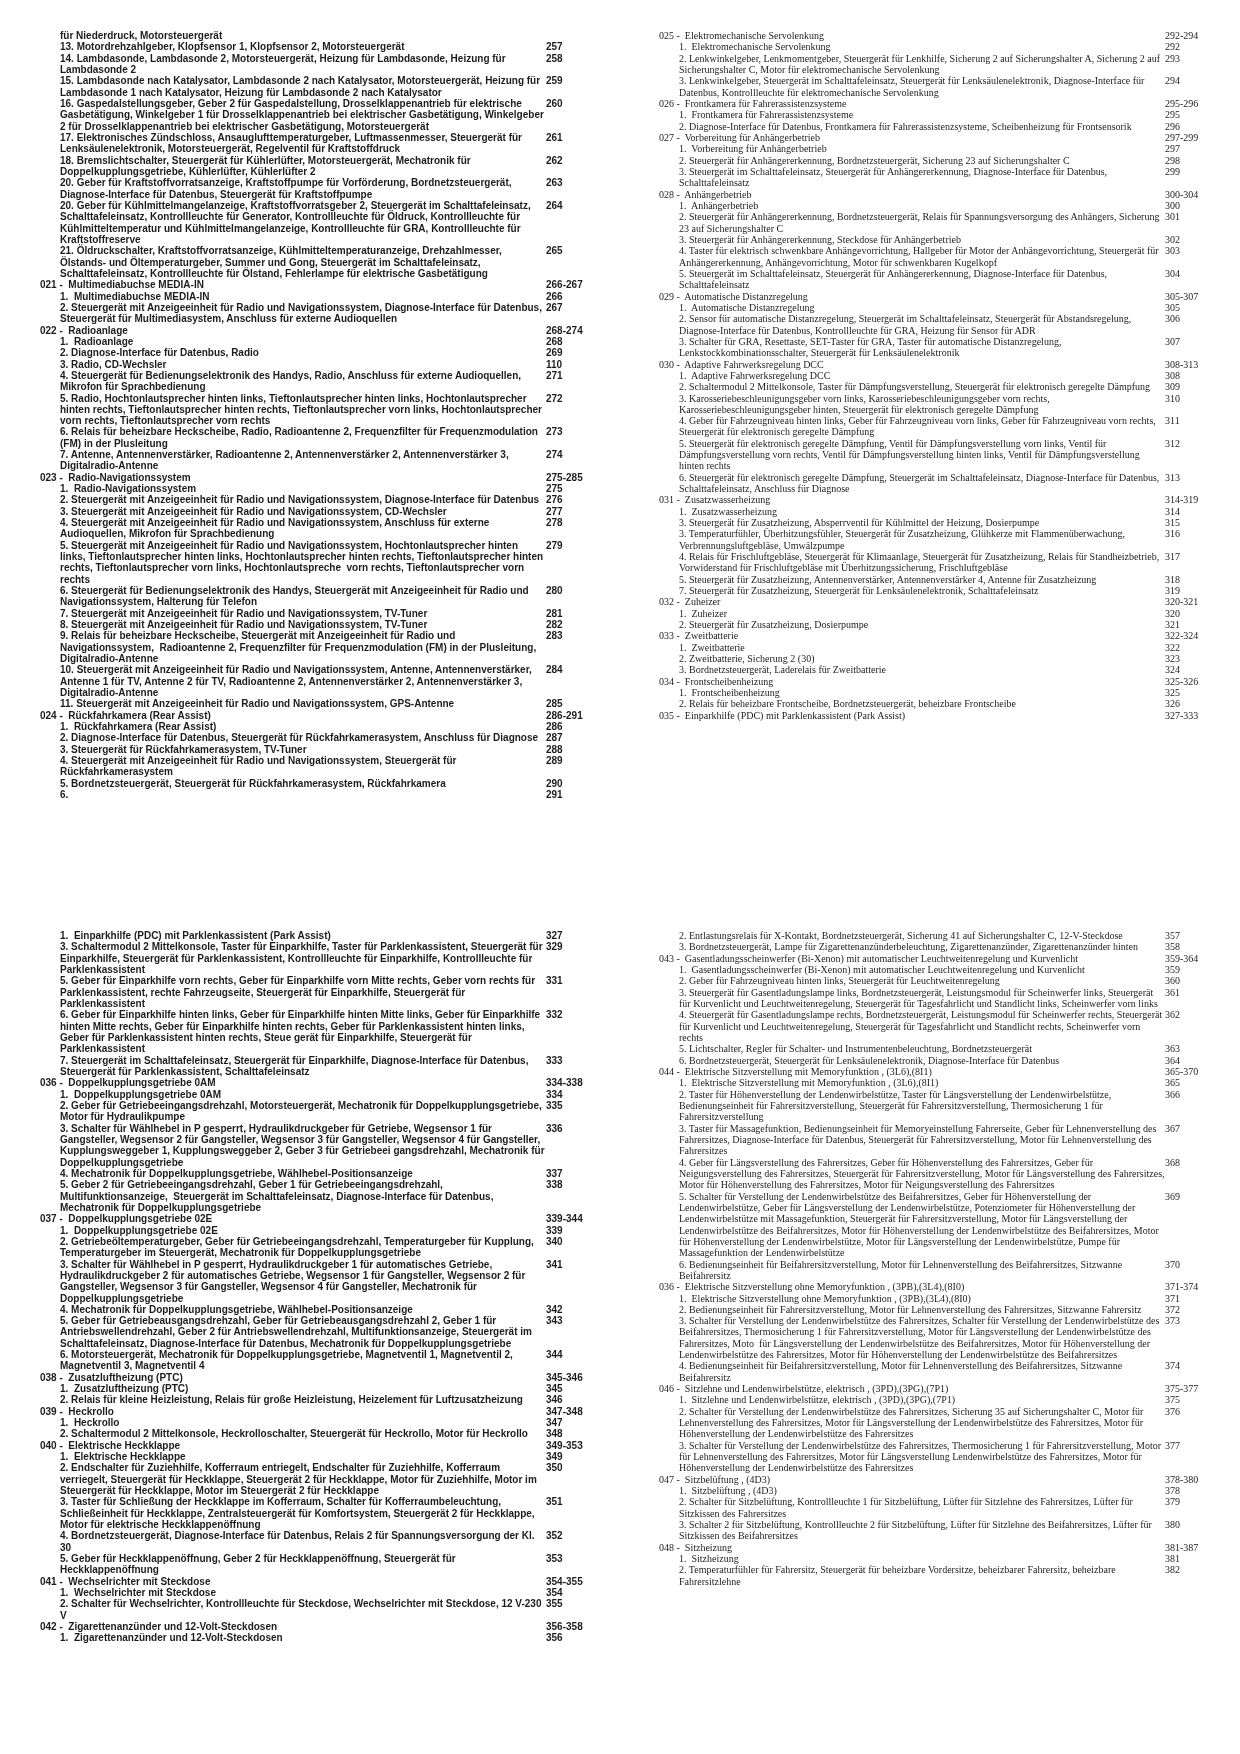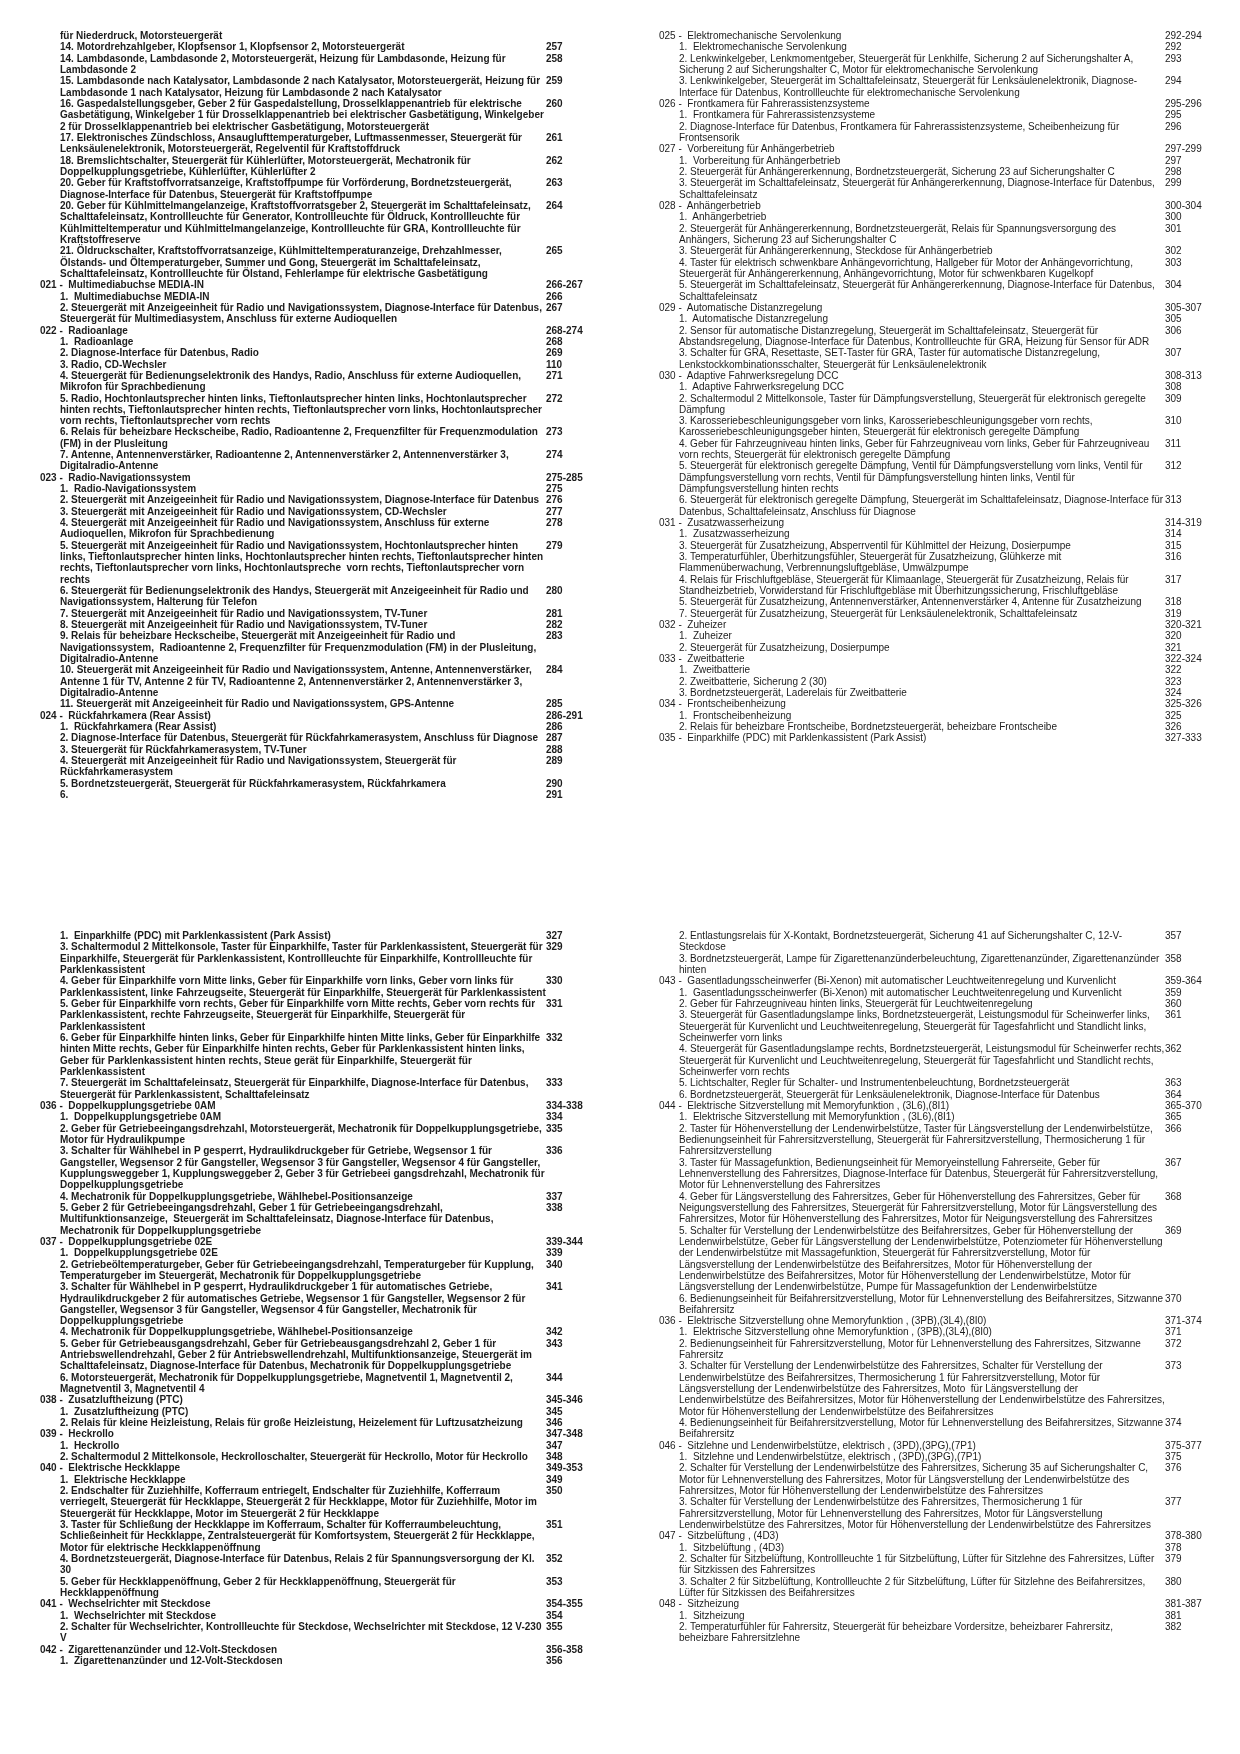--- a/index.html
+++ b/index.html
@@ -23,21 +23,21 @@
     width: 1240px;
   }
   #block-0 { top: 30px; }
   #block-1 { top: 930px; }
   .col {
     position: absolute;
     top: 0;
     width: 551px;
   }
   .col.left  { left: 40px; font-weight: bold; }
-  .col.right { left: 659px; }
+  .col.right { left: 659px; font-family: Liberation Serif, serif; }
   .entry {
     display: flex;
     align-items: flex-start;
   }
   .entry .t {
     width: 506px;
     box-sizing: border-box;
     white-space: pre-wrap;
   }
   .entry.item .t,
@@ -54,21 +54,21 @@
 <body style="color: rgb(28, 28, 28); background: rgb(255, 255, 255);">
 
 <div>
   <div class="block" id="block-0">
     <div class="col left">
         <div class="entry cont">
           <div class="t">für Niederdruck, Motorsteuergerät</div>
           <div class="p"></div>
         </div>
         <div class="entry item">
-          <div class="t">14. Motordrehzahlgeber, Klopfsensor 1, Klopfsensor 2, Motorsteuergerät</div>
+          <div class="t">13. Motordrehzahlgeber, Klopfsensor 1, Klopfsensor 2, Motorsteuergerät</div>
           <div class="p">257</div>
         </div>
         <div class="entry item">
           <div class="t">14. Lambdasonde, Lambdasonde 2, Motorsteuergerät, Heizung für Lambdasonde, Heizung für Lambdasonde 2</div>
           <div class="p">258</div>
         </div>
         <div class="entry item">
           <div class="t">15. Lambdasonde nach Katalysator, Lambdasonde 2 nach Katalysator, Motorsteuergerät, Heizung für Lambdasonde 1 nach Katalysator, Heizung für Lambdasonde 2 nach Katalysator</div>
           <div class="p">259</div>
         </div>
@@ -406,24 +406,20 @@
   </div>
   <div class="block" id="block-1">
     <div class="col left">
         <div class="entry item">
           <div class="t">1.  Einparkhilfe (PDC) mit Parklenkassistent (Park Assist)</div>
           <div class="p">327</div>
         </div>
         <div class="entry item">
           <div class="t">3. Schaltermodul 2 Mittelkonsole, Taster für Einparkhilfe, Taster für Parklenkassistent, Steuergerät für Einparkhilfe, Steuergerät für Parklenkassistent, Kontrollleuchte für Einparkhilfe, Kontrollleuchte für Parklenkassistent</div>
           <div class="p">329</div>
-        </div>
-        <div class="entry item">
-          <div class="t">4. Geber für Einparkhilfe vorn Mitte links, Geber für Einparkhilfe vorn links, Geber vorn links für Parklenkassistent, linke Fahrzeugseite, Steuergerät für Einparkhilfe, Steuergerät für Parklenkassistent</div>
-          <div class="p">330</div>
         </div>
         <div class="entry item">
           <div class="t">5. Geber für Einparkhilfe vorn rechts, Geber für Einparkhilfe vorn Mitte rechts, Geber vorn rechts für Parklenkassistent, rechte Fahrzeugseite, Steuergerät für Einparkhilfe, Steuergerät für Parklenkassistent</div>
           <div class="p">331</div>
         </div>
         <div class="entry item">
           <div class="t">6. Geber für Einparkhilfe hinten links, Geber für Einparkhilfe hinten Mitte links, Geber für Einparkhilfe hinten Mitte rechts, Geber für Einparkhilfe hinten rechts, Geber für Parklenkassistent hinten links, Geber für Parklenkassistent hinten rechts, Steue gerät für Einparkhilfe, Steuergerät für Parklenkassistent</div>
           <div class="p">332</div>
         </div>
         <div class="entry item">

